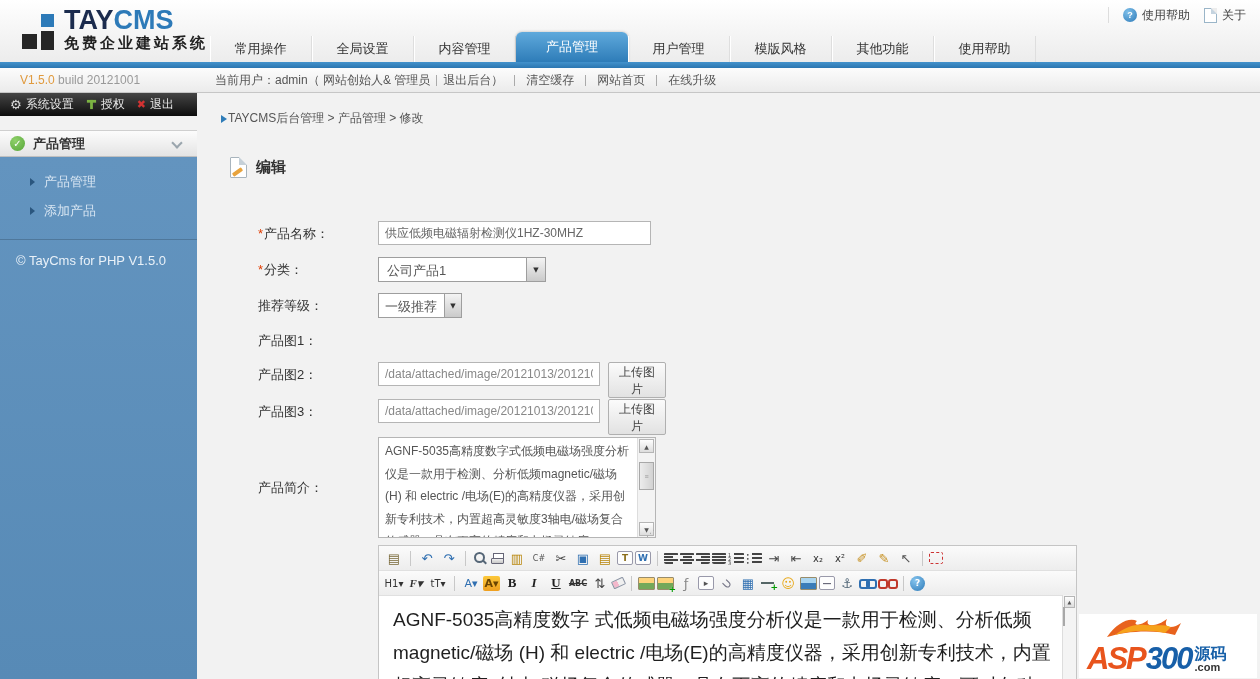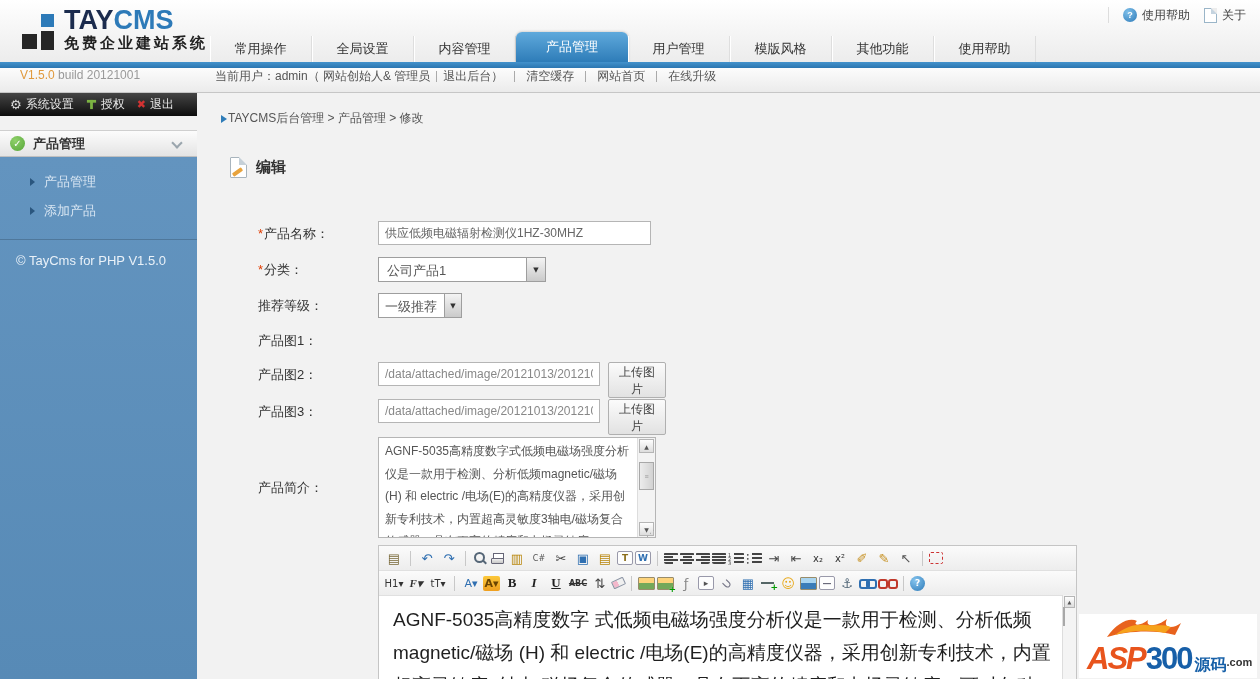--- a/index.html
+++ b/index.html
@@ -22,21 +22,21 @@
   .pgic{width:11px;height:13px;background:#fff;border:1px solid #9ab5c8;position:relative}
   .pgic::before{content:"";position:absolute;right:-1px;top:-1px;border:3px solid;border-color:#ececec #ececec #c5d4e0 #c5d4e0}
   .tabs{position:absolute;left:210px;top:36px;display:flex;height:26px}
   .tab{width:101px;height:26px;display:flex;align-items:center;justify-content:center;font-size:13px;color:#333;
        border-right:1px solid #dedede;box-shadow:inset 1px 0 0 #fff;cursor:pointer}
   .tab.active{height:30px;margin-top:-4px;width:112px;background:linear-gradient(#5fa9dc,#2e7cb8);color:#fff;
        border-radius:6px 6px 0 0;border-right:none;box-shadow:0 0 3px rgba(0,0,0,.25)}
   .bluebar{position:absolute;top:62px;left:0;right:0;height:6px;background:linear-gradient(#4392cc,#2b76b1)}
   
   .userbar{position:absolute;top:68px;left:0;right:0;height:25px;background:linear-gradient(#fcfcfc,#ebebeb);
-           border-bottom:1px solid #c6c6c6;font-size:12px;color:#444;display:flex;align-items:flex-start;box-sizing:border-box}
+           border-bottom:1px solid #c6c6c6;font-size:12px;color:#444;display:flex;align-items:center;box-sizing:border-box}
   .ub-left{width:197px;padding-left:20px;box-sizing:border-box;color:#999;flex:none}
   .ver{color:#e09a3e}
   .ub-right{display:flex;align-items:center;padding-left:18px;color:#555}
   .ubsep{border-left:1px solid #aaa;height:11px;margin:0 11px}
   .ubsep.tight{margin:0 6px}
   .ublink{cursor:pointer}
   
   .sysbar{position:absolute;left:0;top:93px;width:197px;height:23px;background:linear-gradient(#454545,#0d0d0d);
           display:flex;align-items:center;color:#e8e8e8;font-size:12px;padding-left:10px;box-sizing:border-box;gap:12px}
   .sysitem{display:flex;align-items:center;gap:4px;cursor:pointer}
@@ -134,22 +134,22 @@
   .ed-content{position:absolute;top:49px;left:0;right:13px;bottom:0;padding:8px 10px 0 14px;font-size:19px;line-height:33px;color:#1f1f1f;overflow:hidden}
   .esb{position:absolute;top:49px;right:0;bottom:0;width:13px;background:#f4f4f4;border-left:1px solid #ddd}
   .esb .btn{width:11px;height:12px;margin:1px auto 0;background:linear-gradient(#fefefe,#ddd);border:1px solid #b5b5b5;box-sizing:border-box;
             font-size:5px;color:#555;display:flex;align-items:center;justify-content:center;font-family:"DejaVu Sans",sans-serif}
   .esb .thumb{width:11px;height:44px;margin:3px auto 0;background:linear-gradient(90deg,#efefef,#d5d5d5);border:1px solid #a8a8a8;box-sizing:border-box}
   
   .wm{position:absolute;right:3px;bottom:1px;width:178px;height:64px;background:#fff;box-sizing:border-box;overflow:hidden}
   .wm svg{position:absolute;left:26px;top:1px}
   .wm-row{position:absolute;left:8px;bottom:4px;display:flex;align-items:flex-end;white-space:nowrap}
   .wm-asp{font-style:italic;font-weight:900;font-size:31px;line-height:30px;color:#e8541d;letter-spacing:-2px;text-shadow:0 0 2px #fff}
-  .wm-num{font-weight:900;font-size:31px;line-height:30px;color:#175fa8;letter-spacing:-2px;margin-left:1px}
-  .wm-side{display:flex;align-items:flex-start;margin-left:3px;line-height:1.05}
+  .wm-num{font-style:italic;font-weight:900;font-size:31px;line-height:30px;color:#175fa8;letter-spacing:-2px;margin-left:1px}
+  .wm-side{display:flex;flex-direction:column;align-items:flex-start;margin-left:3px;line-height:1.05}
   .wm-cn{font-weight:900;font-size:16px;color:#1760a8;text-shadow:0 0 1px #fff}
   .wm-com{font-weight:bold;font-size:11px;color:#333}
 </style>
 </head>
 <body>
 
 <div class="stage">
 
   <div class="header">
     <div class="lg">

